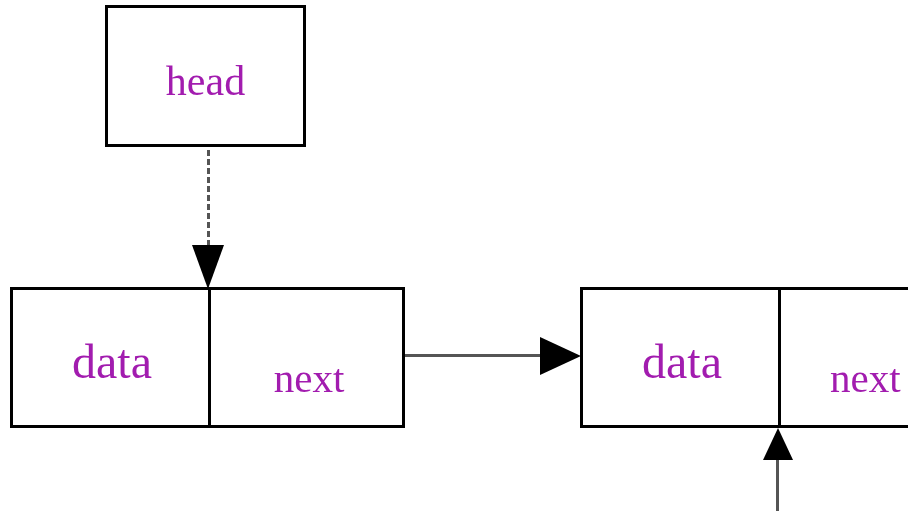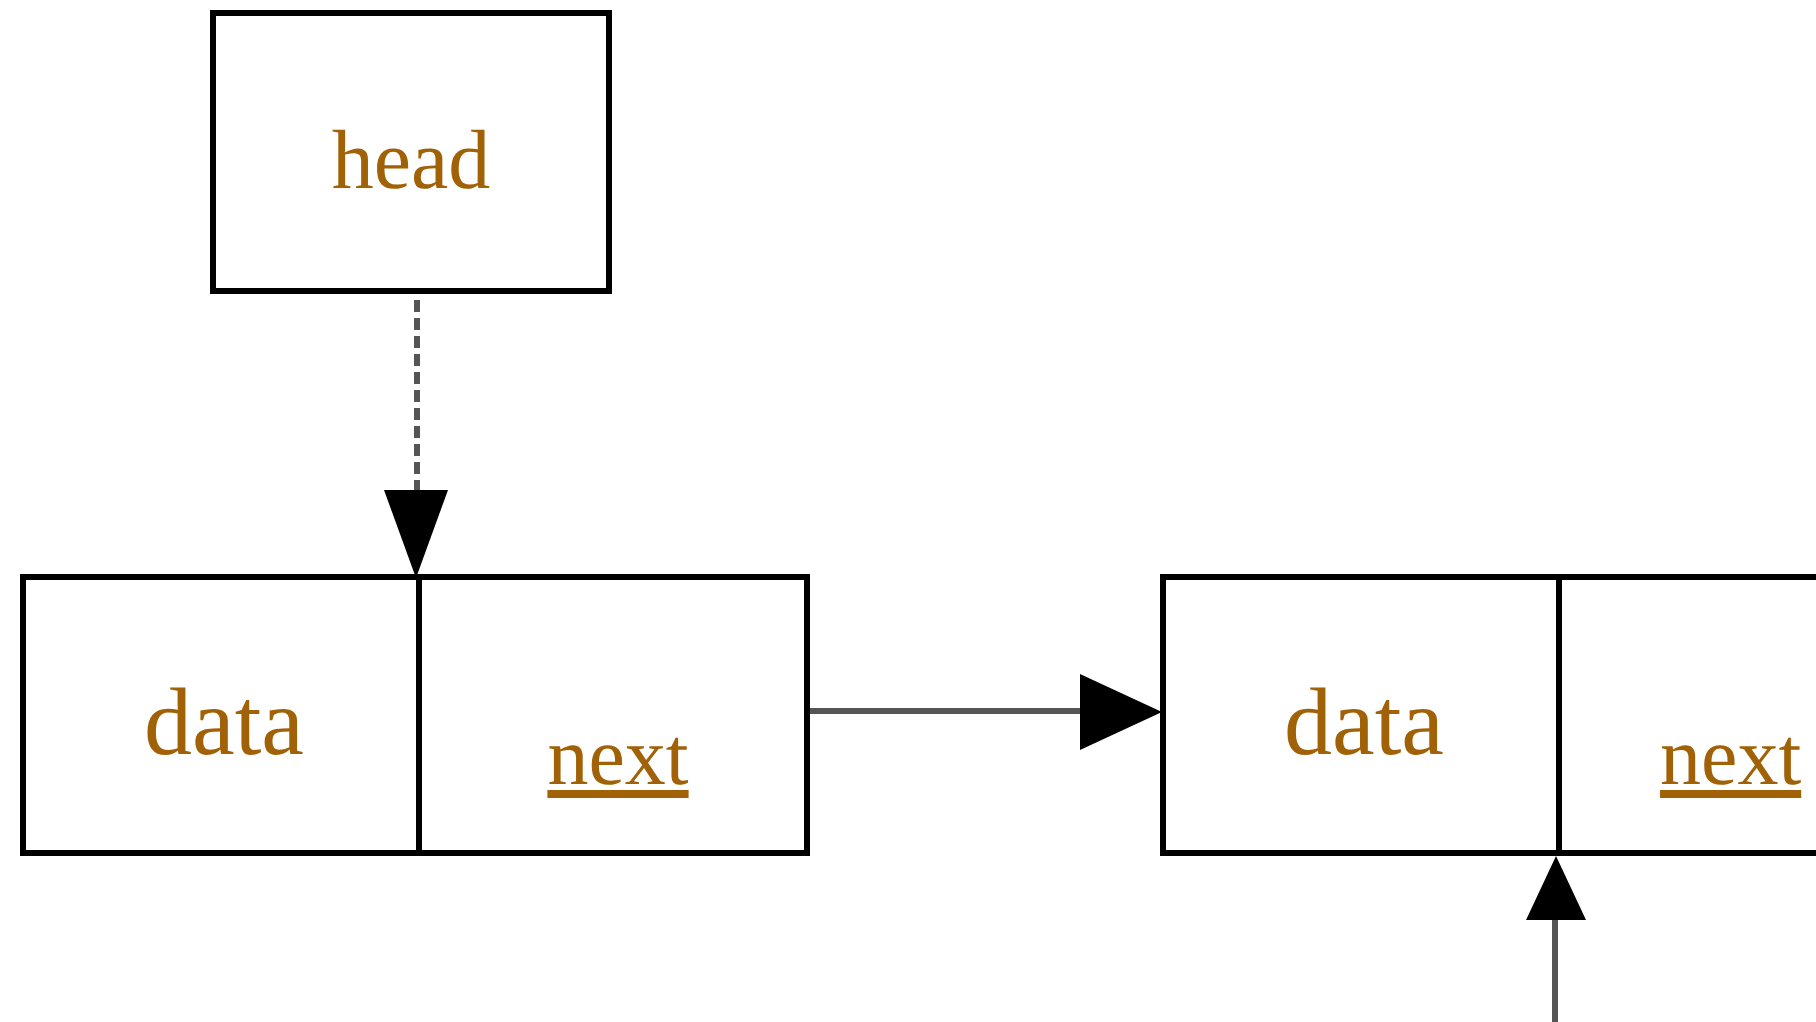--- a/index.html
+++ b/index.html
@@ -46,36 +46,36 @@
     bottom: -3px;
     width: 3px;
     background: #000000;
   }
   .node-1 .divider { left: 195px; }
   .node-2 .divider { left: 195px; }
 
   
   .label {
     position: absolute;
-    color: #a16207;
+    color: #a21caf;
     font-size: 41px;
     line-height: 1;
     white-space: nowrap;
   }
 
   .head-label {
     left: 0;
     right: 0;
     top: 52px;
     text-align: center;
     font-size: 42px;
   }
 
   .label-data { top: 338px; font-size: 48px; }
-  .label-next { top: 358px; font-size: 41px; text-decoration: underline; }
+  .label-next { top: 358px; font-size: 41px; }
 
   .n1-data { left: 66px;  width: 92px; text-align: center; }
   .n1-next { left: 260px; width: 98px; text-align: center; }
   .n2-data { left: 636px; width: 92px; text-align: center; }
   .n2-next { left: 830px; width: 98px; text-align: left; }
 
   
   
   .dashed-line {
     position: absolute;

